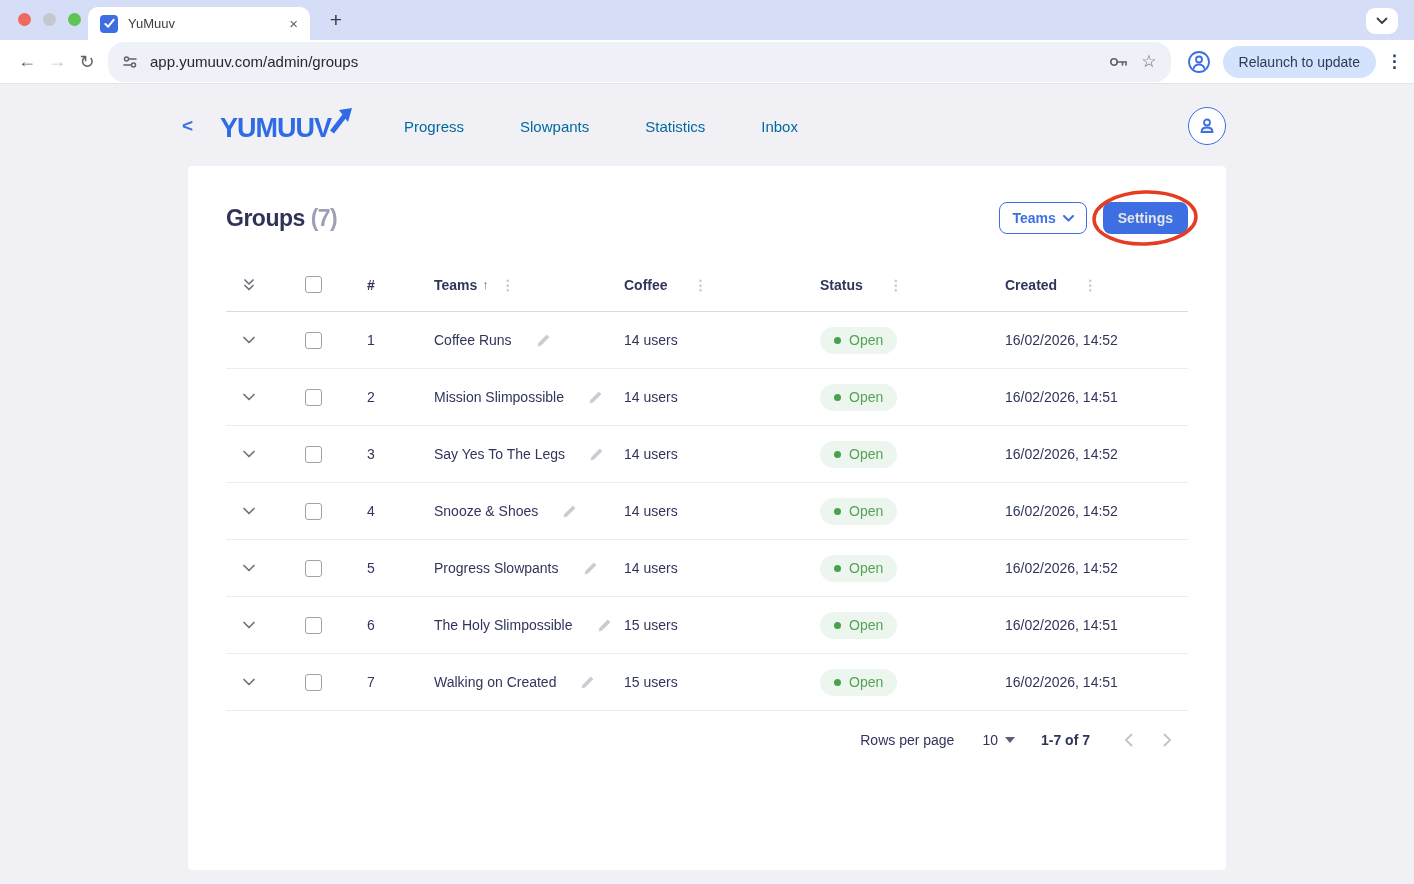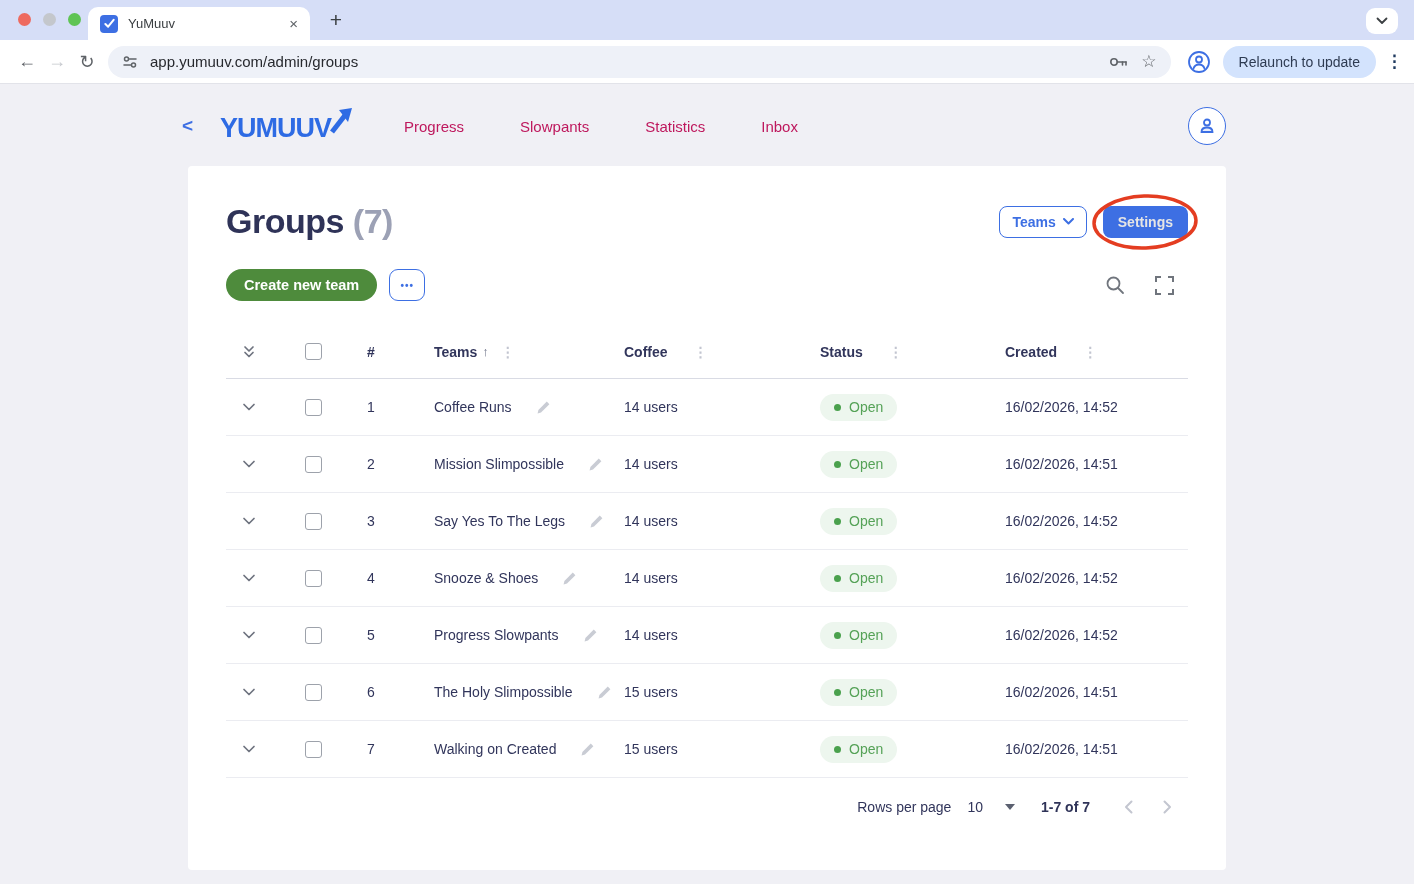--- a/index.html
+++ b/index.html
@@ -20,46 +20,46 @@
   .tab-title { font-size:13px; color:#3c4043; flex:1; }
   .tab-close { color:#5f6368; font-size:15px; line-height:1; cursor:default; }
   .newtab { position:absolute; left:324px; top:8px; font-size:21px; color:#3c4043; width:24px; text-align:center; }
   .strip-menu { position:absolute; right:16px; top:8px; width:32px; height:26px; background:#fff;
                 border-radius:9px; display:flex; align-items:center; justify-content:center; }
 
   .toolbar { height:44px; background:#fff; display:flex; align-items:center; padding:0 12px;
              border-bottom:1px solid #e2e3e9; }
   .nav-btn { width:30px; text-align:center; font-size:18px; color:#5f6368; }
   .nav-btn.disabled { color:#c6c9ce; }
-  .urlbar { flex:1; height:32px; background:#eef1f8; border-radius:16px; display:flex;
+  .urlbar { flex:1; height:40px; background:#eef1f8; border-radius:16px; display:flex;
             align-items:center; padding:0 14px; gap:12px; margin:0 10px 0 6px; }
   .url-text { font-size:15px; color:#27292e; }
   .urlbar .spacer { flex:1; }
   .star { font-size:17px; color:#5f6368; }
   .profile-wrap { margin:0 12px 0 6px; display:flex; }
   .relaunch { height:32px; border-radius:16px; background:#d3e3fd; color:#2e3b52; font-size:14px;
               display:flex; align-items:center; padding:0 16px; white-space:nowrap; }
   .kebab-dark { font-size:17px; color:#1f3a5f; font-weight:bold; margin-left:10px; width:16px; text-align:center; }
 
   
   .app { position:relative; height:800px; background:#f0f0f5; }
   .app-header { position:absolute; left:182px; right:188px; top:14px; height:56px;
                 display:flex; align-items:center; }
   .back-chevron { color:#3d6fe3; font-size:19px; font-weight:bold; width:22px; }
   .logo { display:flex; align-items:flex-end; margin-left:16px; }
   .main-nav { display:flex; gap:56px; margin-left:42px; }
-  .main-nav span { font-size:15px; color:#be185d; }
+  .main-nav span { font-size:15px; color:#0369a1; }
   .avatar-btn { margin-left:auto; width:38px; height:38px; border-radius:50%; background:#fff;
                 border:1.5px solid #3d6fe3; display:flex; align-items:center; justify-content:center; }
 
   .card { position:absolute; left:188px; top:82px; width:1038px; height:704px; background:#fff;
           border-radius:4px; padding:30px 38px 0; }
 
   .card-head { display:flex; align-items:center; justify-content:space-between; margin-top:6px; }
-  .page-title { font-size:34px; font-weight:800; color:#2f3358; letter-spacing:-0.5px; }
+  .page-title { font-size:23px; font-weight:800; color:#2f3358; letter-spacing:-0.5px; }
   .page-title .count { color:#9ca1b5; }
   .head-actions { display:flex; align-items:center; gap:16px; }
   .btn-teams { height:32px; border:1.5px solid #3d6fe3; border-radius:8px; background:#fff;
                color:#3d6fe3; font-size:14px; font-weight:700; padding:0 12px;
                display:flex; align-items:center; gap:7px; }
   .settings-wrap { position:relative; }
   .btn-settings { height:32px; border:none; border-radius:8px; background:#3d6fe3; color:#e5e5e5;
                   font-size:14px; font-weight:700; padding:0 15px; }
   .annotation { position:absolute; left:50%; top:50%; transform:translate(-50%,-50%) rotate(-2deg);
                 overflow:visible; pointer-events:none; }
@@ -88,22 +88,22 @@
 
   .t-row { height:57px; border-bottom:1px solid #ebecf1; font-size:14px; color:#31355b; }
   .checkbox { width:17px; height:17px; border:1.5px solid #9da2ab; border-radius:3px; background:#fff; }
   .name-cell { display:flex; align-items:center; gap:24px; }
   .badge { display:inline-flex; align-items:center; gap:8px; height:27px; padding:0 14px;
            border-radius:14px; background:#edf6ee; color:#55a257; font-size:14px; width:max-content; }
   .badge .dot { width:7px; height:7px; border-radius:50%; background:#4aa14d; }
 
   .pagination { margin-top:10px; height:38px; display:flex; align-items:center;
                 justify-content:flex-end; gap:0; font-size:14px; color:#31355b; padding-right:16px; }
-  .pagination .rpp-label { margin-right:16px; }
-  .rpp-select { display:flex; align-items:center; gap:22px; margin-right:26px; }
+  .pagination .rpp-label { margin-right:28px; }
+  .rpp-select { display:flex; align-items:center; gap:7px; margin-right:26px; }
   .range { font-weight:700; color:#2f3358; margin-right:34px; }
   .page-chevron { color:#c3c6d0; display:flex; }
   .page-chevron.prev { margin-right:30px; }
 </style>
 </head>
 <body>
 
 <div class="tabstrip">
   <div class="traffic">
     <span class="light red"></span>
@@ -200,34 +200,20 @@
         </button>
         <span class="settings-wrap">
           <button class="btn-settings">Settings</button>
           <svg class="annotation" width="112" height="62" viewBox="0 0 112 62">
             <ellipse cx="56" cy="31" rx="51" ry="26" stroke="#e43d21" stroke-width="3.5" fill="none"></ellipse>
           </svg>
         </span>
       </div>
     </div>
 
-    <div class="actions-row">
-      <button class="btn-create">Create new team</button>
-      <button class="btn-more">•••</button>
-      <span class="spacer"></span>
-      <span class="icon-gap">
-        <svg width="20" height="20" viewBox="0 0 20 20">
-          <circle cx="8.5" cy="8.5" r="6" stroke="#70757d" stroke-width="1.8" fill="none"></circle>
-          <line x1="13" y1="13" x2="18" y2="18" stroke="#70757d" stroke-width="1.8" stroke-linecap="round"></line>
-        </svg>
-        <svg width="19" height="19" viewBox="0 0 19 19">
-          <path d="M1 6 V1 H6 M13 1 H18 V6 M18 13 V18 H13 M6 18 H1 V13" stroke="#70757d" stroke-width="2" fill="none"></path>
-        </svg>
-      </span>
-    </div>
 
     <div class="grid-row t-head">
       <span class="center">
         <svg width="14" height="14" viewBox="0 0 14 14">
           <path d="M3 2 L7 6 L11 2" stroke="#6e737f" stroke-width="1.7" fill="none" stroke-linecap="round" stroke-linejoin="round"></path>
           <path d="M3 7.5 L7 11.5 L11 7.5" stroke="#6e737f" stroke-width="1.7" fill="none" stroke-linecap="round" stroke-linejoin="round"></path>
         </svg>
       </span>
       <span class="center">
           <span class="checkbox"></span>

